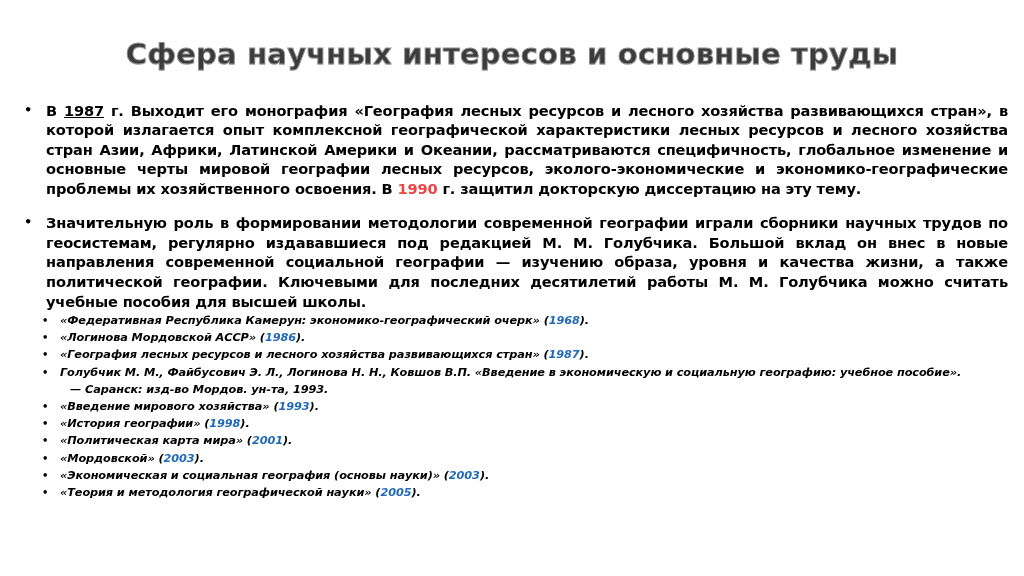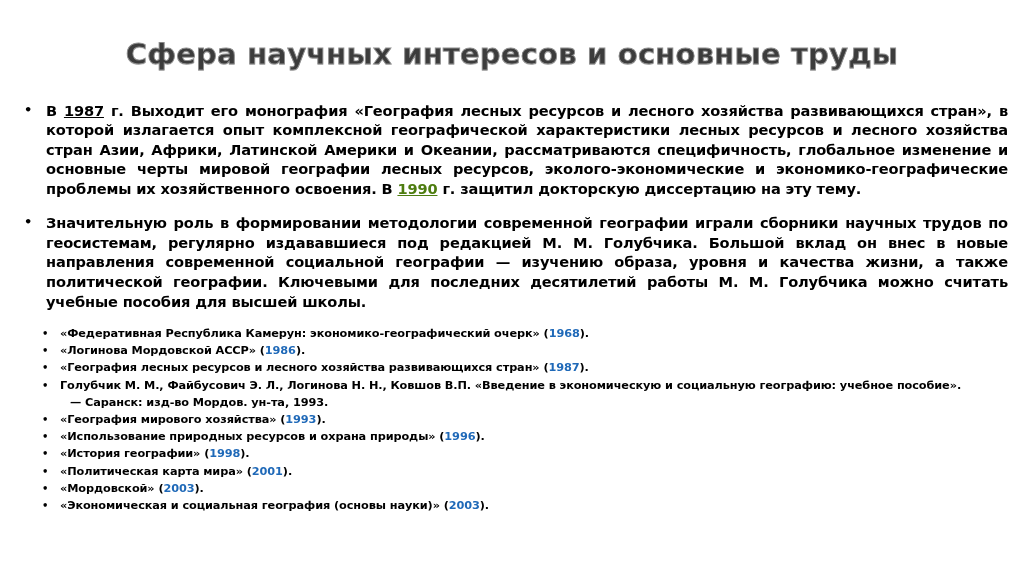--- a/index.html
+++ b/index.html
@@ -70,35 +70,35 @@
     position: absolute;
     left: 2px;
     top: -1px;
     font-size: 13px;
     line-height: 19.6px;
     color: #000000;
   }
 
   .u { text-decoration: underline; text-underline-offset: 1px; }
   .lnk {
-    color: #4d7c0f;
-    text-decoration: underline;
+    color: #ef4444;
     text-underline-offset: 1px;
   }
   .lnk-plain {
     color: #1f69b8;
     text-decoration: none;
   }
 
   
   .works-list {
     position: absolute;
     left: 38px;
-    top: 325px;
+    top: 312px;
     width: 950px;
+    font-style: italic;
   }
   .work-item {
     position: relative;
     padding-left: 22px;
     font-size: 11.3px;
     font-weight: 700;
     line-height: 17.2px;
     color: #000000;
     text-align: left;
     letter-spacing: -0.1px;
@@ -129,21 +129,21 @@
   <div class="main-list">
       <p class="main-item"><span>В </span><span class="u">1987</span><span> г. Выходит его монография «География лесных ресурсов и лесного хозяйства развивающихся стран», в которой излагается опыт комплексной географической характеристики лесных ресурсов и лесного хозяйства стран Азии, Африки, Латинской Америки и Океании, рассматриваются специфичность, глобальное изменение и основные черты мировой географии лесных ресурсов, эколого-экономические и экономико-географические проблемы их хозяйственного освоения.  В </span><span class="lnk">1990</span><span> г. защитил докторскую диссертацию на эту тему.</span></p>
       <p class="main-item"><span>Значительную роль в формировании методологии современной географии играли сборники научных трудов по геосистемам, регулярно издававшиеся под редакцией М. М. Голубчика. Большой вклад он внес в новые направления современной социальной географии — изучению образа, уровня и качества жизни, а также политической географии. Ключевыми для последних десятилетий работы М. М. Голубчика можно считать учебные пособия для высшей школы.</span></p>
     </div>
 
   <div class="works-list">
       <div class="work-item"><span>«Федеративная Республика Камерун: экономико-географический очерк» (</span><span class="lnk-plain">1968</span><span>).</span></div>
       <div class="work-item"><span>«Логинова Мордовской АССР» (</span><span class="lnk-plain">1986</span><span>).</span></div>
       <div class="work-item"><span>«География лесных ресурсов и лесного хозяйства развивающихся стран» (</span><span class="lnk-plain">1987</span><span>).</span></div>
       <div class="work-item"><span>Голубчик М. М., Файбусович Э. Л., Логинова Н. Н., Ковшов В.П. «Введение в экономическую и социальную географию: учебное пособие».</span><span class="cont">— Саранск: изд-во Мордов. ун-та, 1993.</span></div>
-      <div class="work-item"><span>«География мирового хозяйства» (</span><span class="lnk-plain">1993</span><span>).</span></div>
-      <div class="work-item"><span>«Использование природных ресурсов и охрана природы» (</span><span class="lnk-plain">1996</span><span>).</span></div>
+      <div class="work-item"><span>«Введение мирового хозяйства» (</span><span class="lnk-plain">1993</span><span>).</span></div>
       <div class="work-item"><span>«История географии» (</span><span class="lnk-plain">1998</span><span>).</span></div>
       <div class="work-item"><span>«Политическая карта мира» (</span><span class="lnk-plain">2001</span><span>).</span></div>
       <div class="work-item"><span>«Мордовской» (</span><span class="lnk-plain">2003</span><span>).</span></div>
       <div class="work-item"><span>«Экономическая и социальная география (основы науки)» (</span><span class="lnk-plain">2003</span><span>).</span></div>
+      <div class="work-item"><span>«Теория и методология географической науки» (</span><span class="lnk-plain">2005</span><span>).</span></div>
     </div>
 
 </div>
 
 </body></html>

